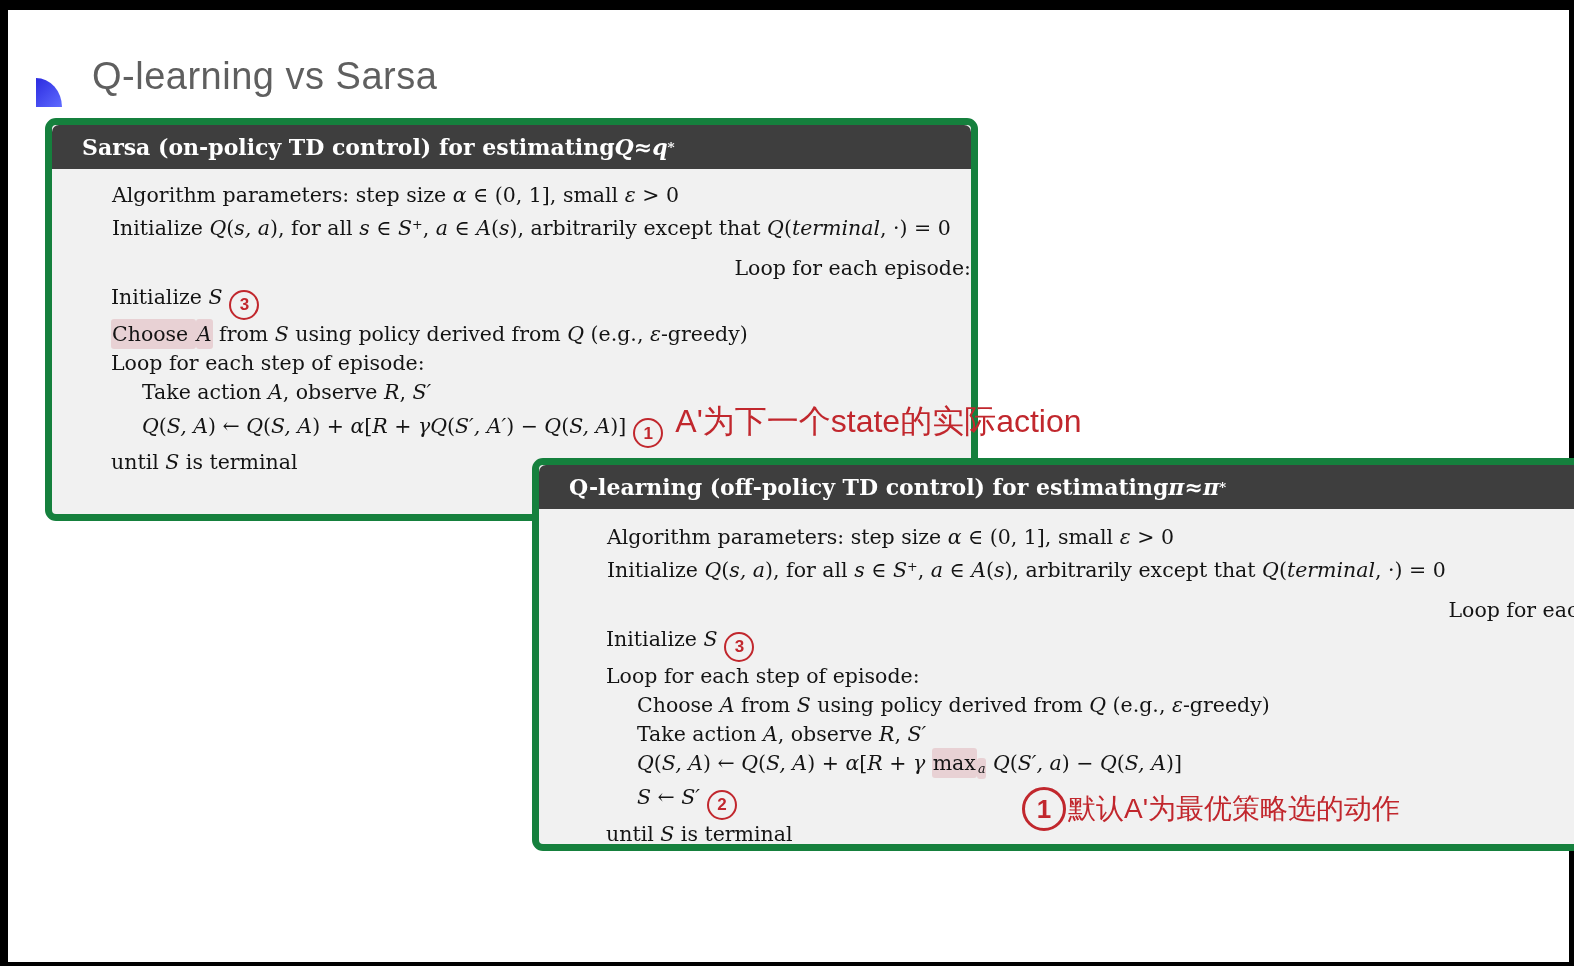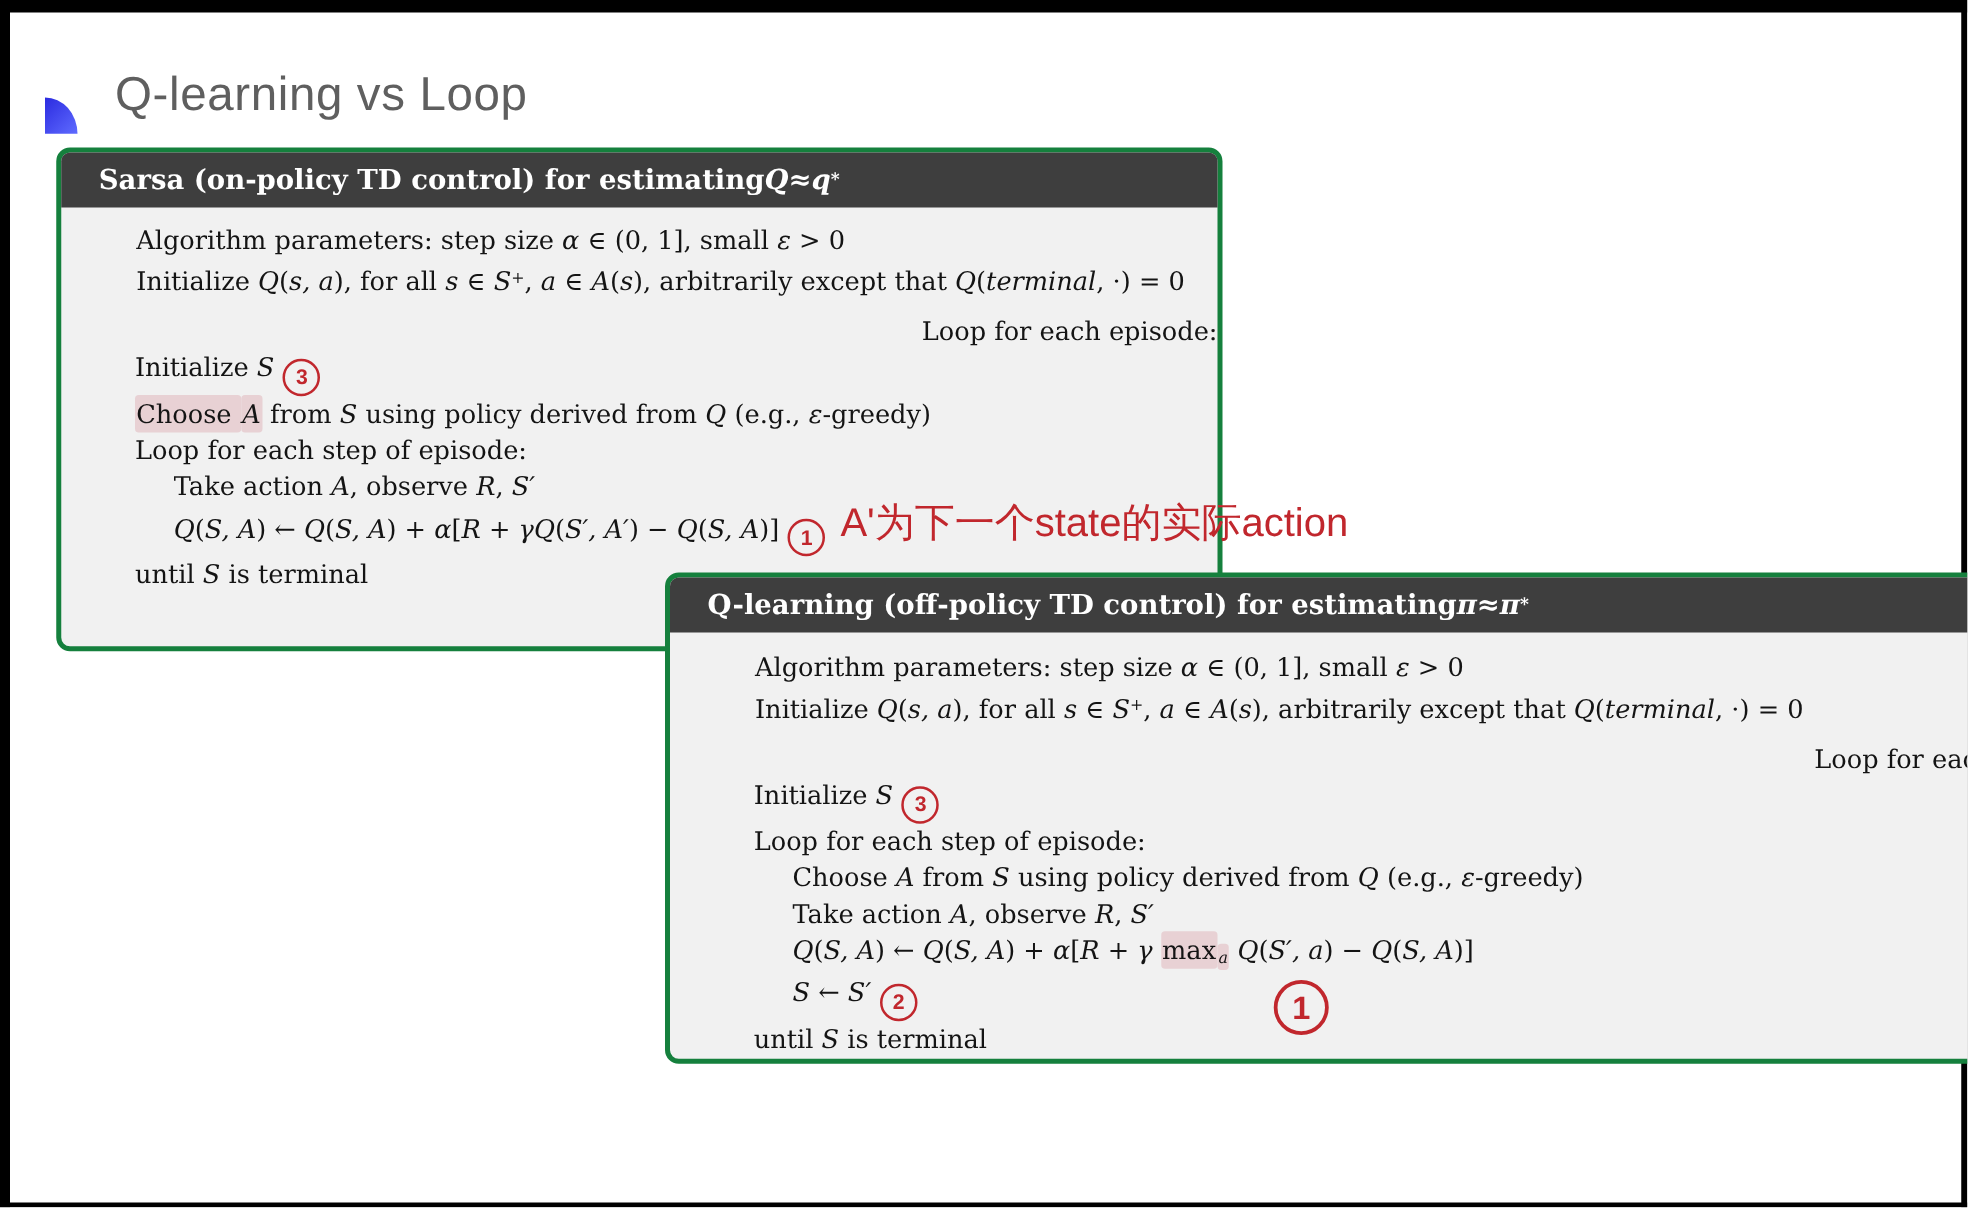--- a/index.html
+++ b/index.html
@@ -10,21 +10,21 @@
   .frame-left{position:absolute;left:0;top:0;width:8px;height:966px;background:#000;}
   .frame-right{position:absolute;left:1569px;top:0;width:5px;height:966px;background:#000;}
   .frame-bottom{position:absolute;left:0;top:962px;width:1574px;height:4px;background:#000;}
 
   .page-title{position:absolute;left:92px;top:55px;font-family:"Liberation Sans",sans-serif;
               font-size:38px;color:#5f5f5f;letter-spacing:0.5px;}
   .blue-quarter{position:absolute;left:36px;top:78px;width:26px;height:29px;
                 background:linear-gradient(135deg,#2b2be0,#5f6bff);
                 border-radius:0 100% 0 0;}
 
-  .algo-box{position:absolute;background:#f1f1f1;border:4px solid #15803d;border-radius:11px;
+  .algo-box{position:absolute;background:#f1f1f1;border:7px solid #15803d;border-radius:11px;
             box-sizing:border-box;}
   .sarsa-box{left:45px;top:118px;width:933px;height:403px;z-index:1;}
   .ql-box{left:532px;top:458px;width:1160px;height:393px;z-index:2;}
 
   .algo-header{height:44px;background:#3e3e3e;color:#ffffff;display:flex;align-items:center;
                padding-left:30px;font-weight:bold;font-size:22px;border-radius:7px 7px 0 0;
                white-space:nowrap;}
   .algo-body{padding:12px 0 0 28px;font-size:20.5px;color:#141414;}
   .ql-box .algo-body{padding:14px 0 0 36px;}
 
@@ -55,21 +55,21 @@
 </head>
 <body>
 
 <div class="canvas">
   <div class="frame-top"></div>
   <div class="frame-left"></div>
   <div class="frame-right"></div>
   <div class="frame-bottom"></div>
 
   <div class="blue-quarter"></div>
-  <div class="page-title">Q-learning vs Loop</div>
+  <div class="page-title">Q-learning vs Sarsa</div>
 
   <section class="algo-box sarsa-box">
     <header class="algo-header">
         <span class="">Sarsa (on-policy TD control) for estimating </span>
         <span class="sg-i">Q</span>
         <span class=""> ≈ </span>
         <span class="sg-i">q</span>
         <span class="sg-sub">*</span>
       </header>
     <div class="algo-body">
@@ -100,15 +100,16 @@
         <div class="algo-line indent-1"><span class="">Initialize </span><span class="sg-i">S</span><span class="circ">3</span></div>
         <div class="algo-line indent-1"><span class="">Loop for each step of episode:</span></div>
         <div class="algo-line indent-2"><span class="">Choose </span><span class="sg-i">A</span><span class=""> from </span><span class="sg-i">S</span><span class=""> using policy derived from </span><span class="sg-i">Q</span><span class=""> (e.g., </span><span class="sg-i">ε</span><span class="">-greedy)</span></div>
         <div class="algo-line indent-2"><span class="">Take action </span><span class="sg-i">A</span><span class="">, observe </span><span class="sg-i">R</span><span class="">, </span><span class="sg-i">S′</span></div>
         <div class="algo-line indent-2"><span class="sg-i">Q</span><span class="">(</span><span class="sg-i">S, A</span><span class="">) ← </span><span class="sg-i">Q</span><span class="">(</span><span class="sg-i">S, A</span><span class="">) + </span><span class="sg-i">α</span><span class="">[</span><span class="sg-i">R</span><span class=""> + </span><span class="sg-i">γ </span><span class="sg-hl">max</span><span class="sg-hl sg-sub sg-i">a</span><span class=""> </span><span class="sg-i">Q</span><span class="">(</span><span class="sg-i">S′, a</span><span class="">) − </span><span class="sg-i">Q</span><span class="">(</span><span class="sg-i">S, A</span><span class="">)]</span></div>
         <div class="algo-line indent-2"><span class="sg-i">S</span><span class=""> ← </span><span class="sg-i">S′</span><span class="circ">2</span></div>
         <div class="algo-line indent-1"><span class="">until </span><span class="sg-i">S</span><span class=""> is terminal</span></div>
       </div>
     <div class="bottom-annotation">
       <span class="circ-lg">1</span>
+      <span class="red-cn">默认A'为最优策略选的动作</span>
     </div>
   </section>
 </div>
 
 </body></html>

